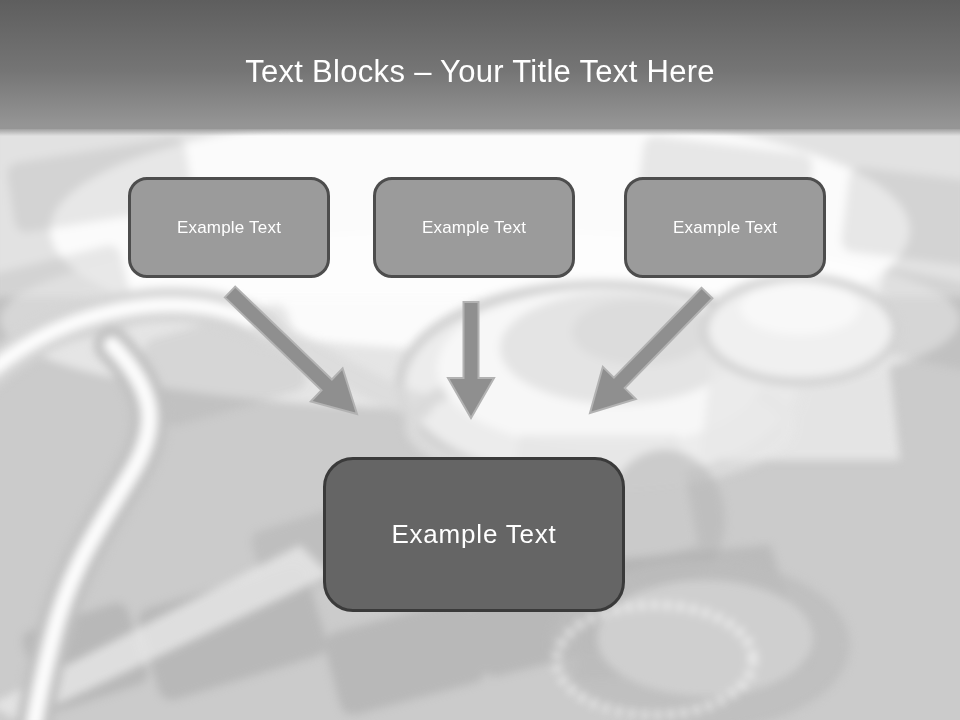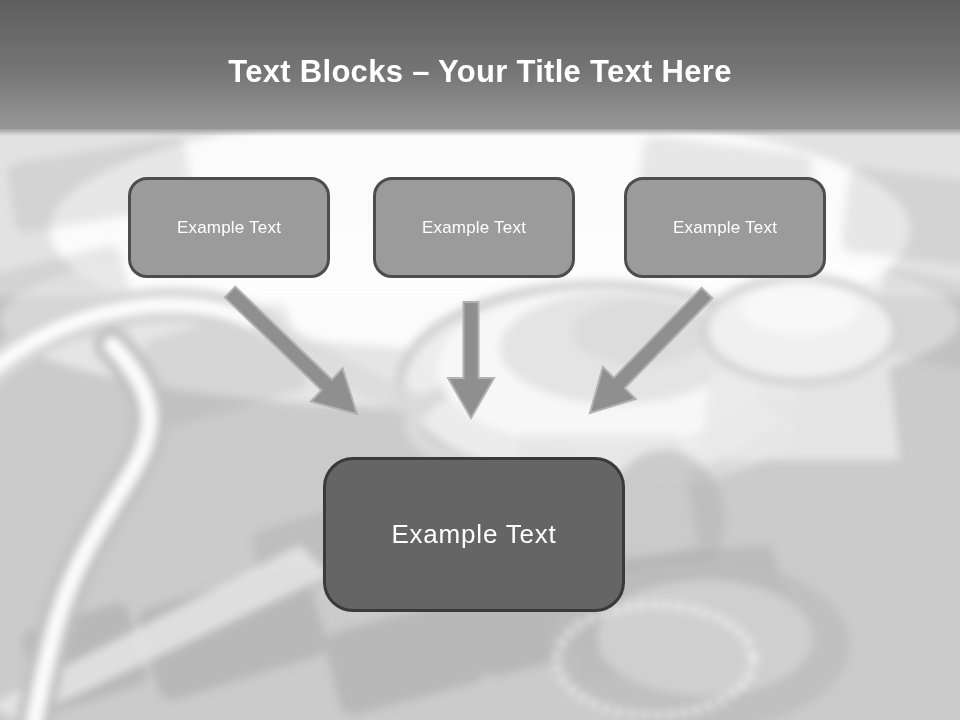--- a/index.html
+++ b/index.html
@@ -21,22 +21,22 @@
   }
   .header::after {
     content:""; position:absolute; left:0; right:0; bottom:-7px; height:7px;
     background: linear-gradient(180deg, rgba(150,150,150,.85), rgba(150,150,150,0));
   }
   .title {
     position:absolute; left:0; top:54px; width:100%;
     text-align:center; color: var(--title-text,#ffffff);
     font-size:31px; line-height:36px; letter-spacing:.3px; white-space:nowrap;
   }
-  .title .t-bold { font-weight:700; }
-  .title .t-reg  { font-weight:700; }
+  .title .t-bold { font-weight:400; }
+  .title .t-reg  { font-weight:400; }
 
   
   .top-box {
     position:absolute; top:177px; width:202px; height:101px; box-sizing:border-box;
     background: var(--top-box-fill,#9b9b9b);
     border:3px solid var(--top-box-border,#4d4d4d);
     border-radius:19px;
     display:flex; align-items:center; justify-content:center;
     color: var(--top-box-text,#ffffff); font-size:17px; letter-spacing:.2px;
   }

